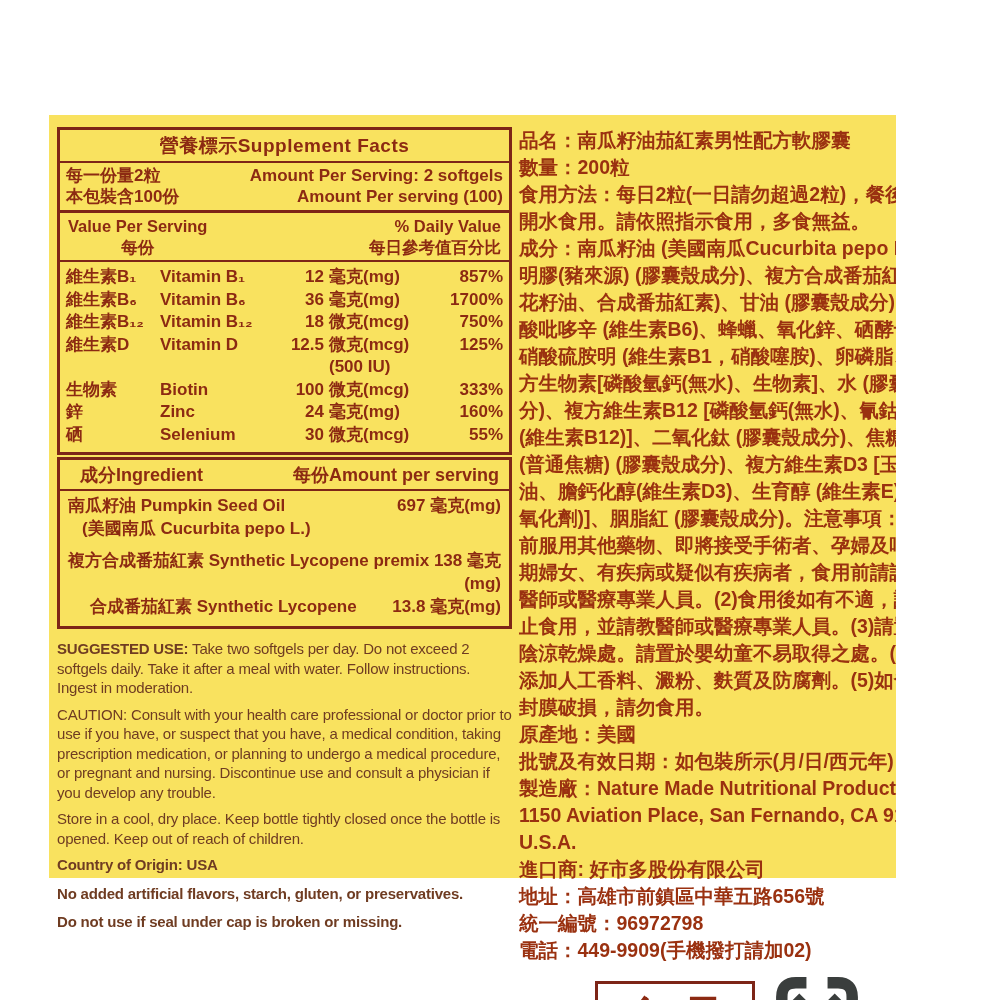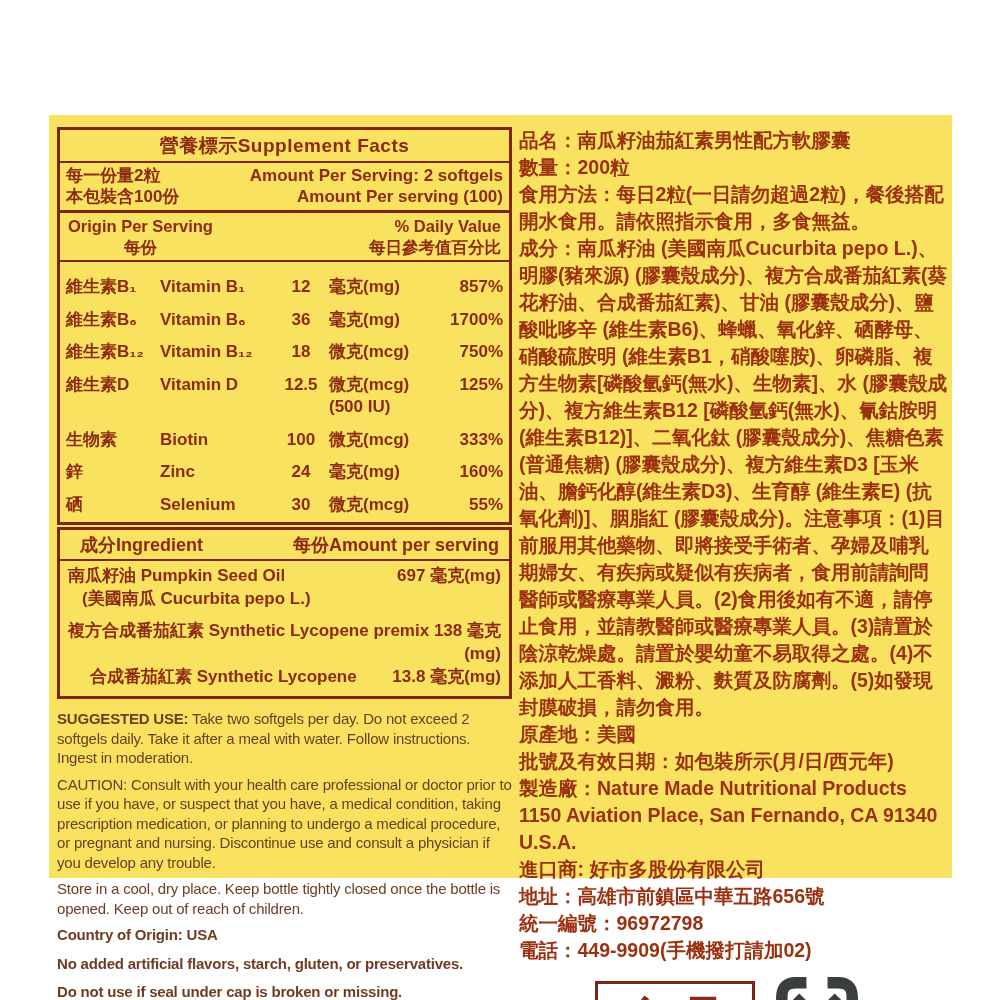--- a/index.html
+++ b/index.html
@@ -1,34 +1,34 @@
 <!DOCTYPE html>
 <html><head>
 <meta charset="utf-8">
 <style>
   * { margin:0; padding:0; box-sizing:border-box; }
   body { font-family:"Liberation Sans","DejaVu Sans",sans-serif; }
-  .page { position:relative; width:1000px; height:1000px; background:#ffffff; overflow:hidden; }
+  .page { position:relative; width:896px; height:1000px; background:#ffffff; overflow:hidden; }
   .label { position:absolute; left:49px; top:115px; width:903px; height:763px; background:#f9e25f; }
 
   
   .left-col { position:absolute; left:8px; top:12px; width:455px; color:#8c2a12; }
 
   .sf-table { border:3px solid #7d2517; }
   .sf-title { text-align:center; font-size:19px; font-weight:bold; padding:3px 0 2px;
               border-bottom:2px solid #7d2517; letter-spacing:.5px; }
   .sf-serving { padding:2px 6px 3px; border-bottom:3px solid #7d2517; font-size:17px; font-weight:bold; }
   .sf-serving .srow { display:flex; justify-content:space-between; line-height:21px; }
   .sf-colhead { display:flex; justify-content:space-between; padding:3px 8px 2px;
                 border-bottom:2px solid #7d2517; font-size:16.5px; font-weight:bold; }
   .sf-colhead .c { text-align:center; line-height:21px; }
   .sf-colhead .r { text-align:right; line-height:21px; }
   .sf-rows { padding:4px 6px 6px; font-size:17px; font-weight:bold; }
-  .nrow { display:grid; grid-template-columns:94px 118px 46px 1fr 72px; line-height:22.5px;margin-top:10px; }
-  .nrow .amt { text-align:center; }
+  .nrow { display:grid; grid-template-columns:94px 118px 46px 1fr 72px; line-height:22.5px; }
+  .nrow .amt { text-align:right; }
   .nrow .unit { padding-left:5px; }
   .nrow .pct { text-align:right; }
 
   .ing-table { border:3px solid #7d2517; margin-top:2px; }
   .ing-head { display:flex; justify-content:space-between; padding:3px 10px 2px 20px;
               border-bottom:2px solid #7d2517; font-size:18px; font-weight:bold; }
   .ing-body { padding:3px 8px 8px; font-size:17px; font-weight:bold; }
   .ing-row { display:flex; justify-content:space-between; line-height:23px;text-align:right; }
   .ing-row .nm { white-space:nowrap; }
   .ing-sub { padding-left:14px; line-height:23px; }
@@ -66,21 +66,21 @@
             <span>每一份量2粒</span>
             <span>Amount Per Serving: 2 softgels</span>
           </div>
           <div class="srow">
             <span>本包裝含100份</span>
             <span>Amount Per serving (100)</span>
           </div>
         </div>
         <div class="sf-colhead">
           <div class="c">
-            <div>Origin Per Serving</div>
+            <div>Value Per Serving</div>
             <div>每份</div>
           </div>
           <div class="r">
             <div>% Daily Value</div>
             <div>每日參考值百分比</div>
           </div>
         </div>
         <div class="sf-rows">
           <div class="nrow">
             <span>維生素B₁</span>

